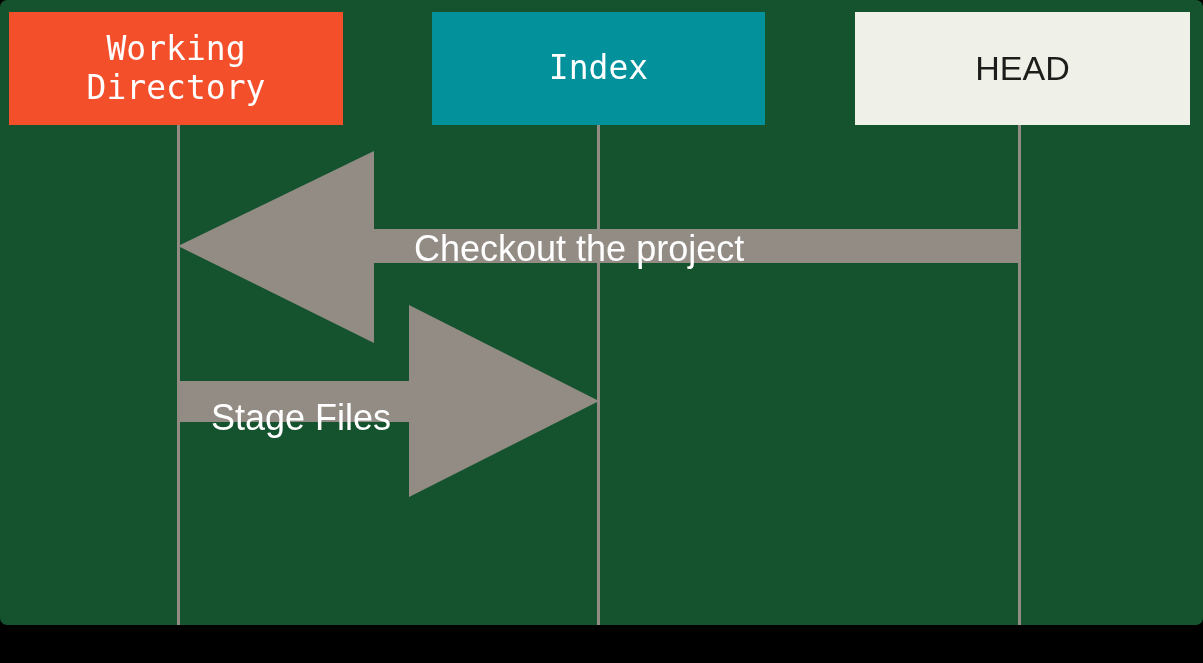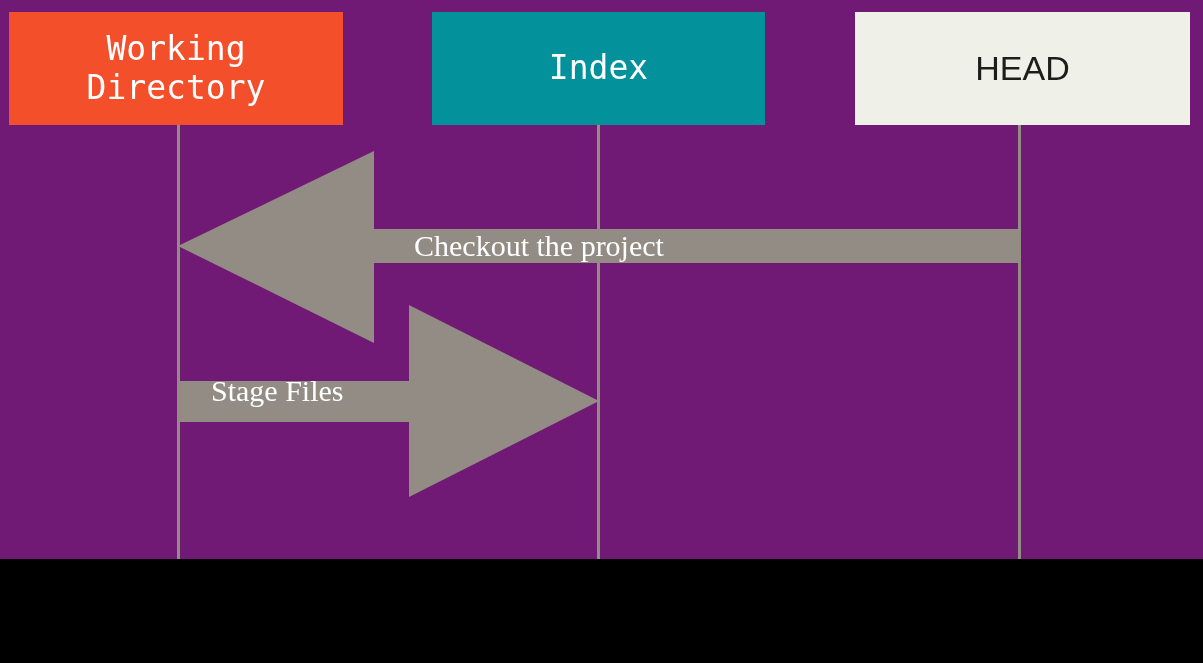--- a/index.html
+++ b/index.html
@@ -4,24 +4,25 @@
 <title>Git Data Transport Diagram</title>
 <style>
   html, body {
     margin: 0;
     padding: 0;
     background: #000000;
   }
   #stage {
     position: relative;
     width: 1203px;
-    height: 559px;
-    background: #701a75;
+    height: 625px;
+    background: #14532d;
     overflow: hidden;
     font-family: "DejaVu Sans Mono", monospace;
+    border-radius: 7px;
   }
 
   
   .lifeline {
     position: absolute;
     width: 3px;
     background: #938c85;
   }
 
   
@@ -56,22 +57,22 @@
   
   .arrow {
     position: absolute;
   }
   .arrow svg {
     display: block;
     overflow: visible;
   }
   .arrow-label {
     position: absolute;
-    font-family: Liberation Serif, serif;
-    font-size: 30px;
+    font-family: Liberation Sans, sans-serif;
+    font-size: 36px;
     color: #ffffff;
     white-space: nowrap;
     line-height: 1;
   }
 </style>
 </head>
 <body>
 
 <div id="stage">
 
@@ -102,17 +103,17 @@
     <span class="arrow-label" style="left:236px; top:81px;">Checkout the project</span>
   </div>
 
   <div class="arrow" style="left:178px; top:304px;">
     <svg width="421" height="194" viewBox="0 0 421 194">
 
       <rect x="0" y="77" width="232" height="41" fill="#938c85"></rect>
 
       <polygon points="421,97 231,1 231,193" fill="#938c85"></polygon>
     </svg>
-    <span class="arrow-label" style="left:33px; top:72px;">Stage Files</span>
+    <span class="arrow-label" style="left:33px; top:96px;">Stage Files</span>
   </div>
 
 
 </div>
 
 </body></html>

